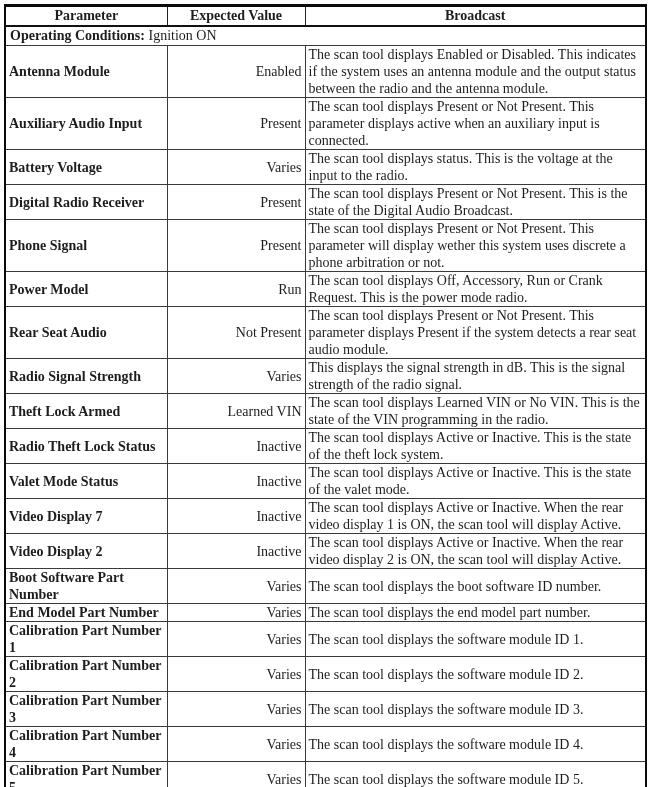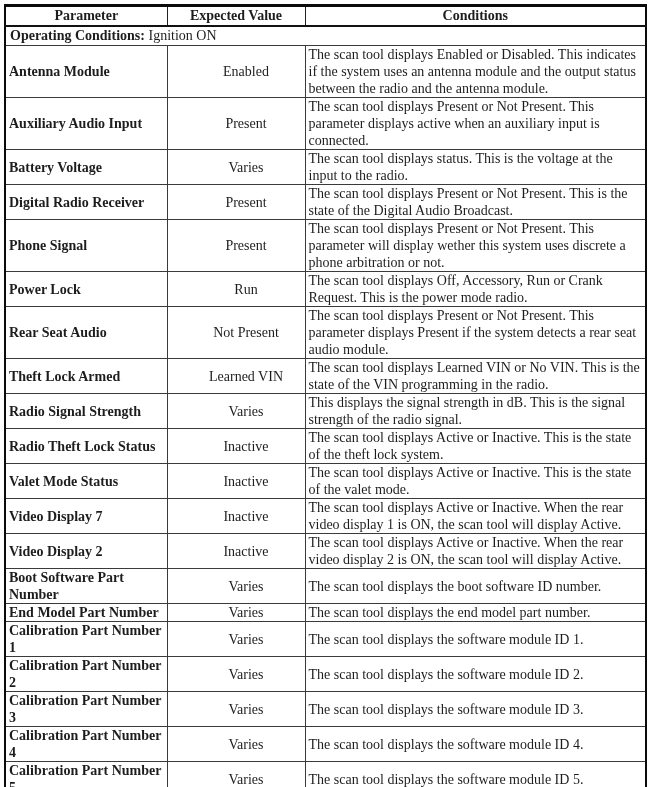--- a/index.html
+++ b/index.html
@@ -56,21 +56,21 @@
     border-radius: 9px;
   }
   tr.section-row .bold {
     font-weight: bold;
   }
   td.param {
     text-align: left;
     font-weight: bold;
   }
   td.value {
-    text-align: center;
+    text-align: right;
     padding-left: 23px;
   }
   td.def {
     text-align: left;
     margin-left: 10px;
   }
   
   .stub {
     position: absolute;
     top: 100%;
@@ -91,21 +91,21 @@
     <table class="params">
       <colgroup>
         <col class="c-param">
         <col class="c-value">
         <col class="c-def">
       </colgroup>
       <thead>
         <tr>
           <th>Parameter</th>
           <th>Expected Value</th>
-          <th>Conditions</th>
+          <th>Broadcast</th>
         </tr>
       </thead>
       <tbody>
         <tr class="section-row">
           <td colspan="3"><span class="bold">Operating Conditions:</span><span> Ignition ON</span></td>
         </tr>
       <tr>
     <td class="param">Antenna Module</td>
     <td class="value">Enabled</td>
     <td class="def">The scan tool displays Enabled or Disabled. This indicates if the system uses an antenna module and the output status between the radio and the antenna module.</td>
@@ -124,38 +124,38 @@
     <td class="param">Digital Radio Receiver</td>
     <td class="value">Present</td>
     <td class="def">The scan tool displays Present or Not Present. This is the state of the Digital Audio Broadcast.</td>
   </tr>
           <tr>
     <td class="param">Phone Signal</td>
     <td class="value">Present</td>
     <td class="def">The scan tool displays Present or Not Present. This parameter will display wether this system uses discrete a phone arbitration or not.</td>
   </tr>
           <tr>
-    <td class="param">Power Lock</td>
+    <td class="param">Power Model</td>
     <td class="value">Run</td>
     <td class="def">The scan tool displays Off, Accessory, Run or Crank Request. This is the power mode radio.</td>
   </tr>
           <tr>
     <td class="param">Rear Seat Audio</td>
     <td class="value">Not Present</td>
     <td class="def">The scan tool displays Present or Not Present. This parameter displays Present if the system detects a rear seat audio module.</td>
   </tr>
           <tr>
+    <td class="param">Radio Signal Strength</td>
+    <td class="value">Varies</td>
+    <td class="def">This displays the signal strength in dB. This is the signal strength of the radio signal.</td>
+  </tr>
+          <tr>
     <td class="param">Theft Lock Armed</td>
     <td class="value">Learned VIN</td>
     <td class="def">The scan tool displays Learned VIN or No VIN. This is the state of the VIN programming in the radio.</td>
-  </tr>
-          <tr>
-    <td class="param">Radio Signal Strength</td>
-    <td class="value">Varies</td>
-    <td class="def">This displays the signal strength in dB. This is the signal strength of the radio signal.</td>
   </tr>
           <tr>
     <td class="param">Radio Theft Lock Status</td>
     <td class="value">Inactive</td>
     <td class="def">The scan tool displays Active or Inactive. This is the state of the theft lock system.</td>
   </tr>
           <tr>
     <td class="param">Valet Mode Status</td>
     <td class="value">Inactive</td>
     <td class="def">The scan tool displays Active or Inactive. This is the state of the valet mode.</td>

